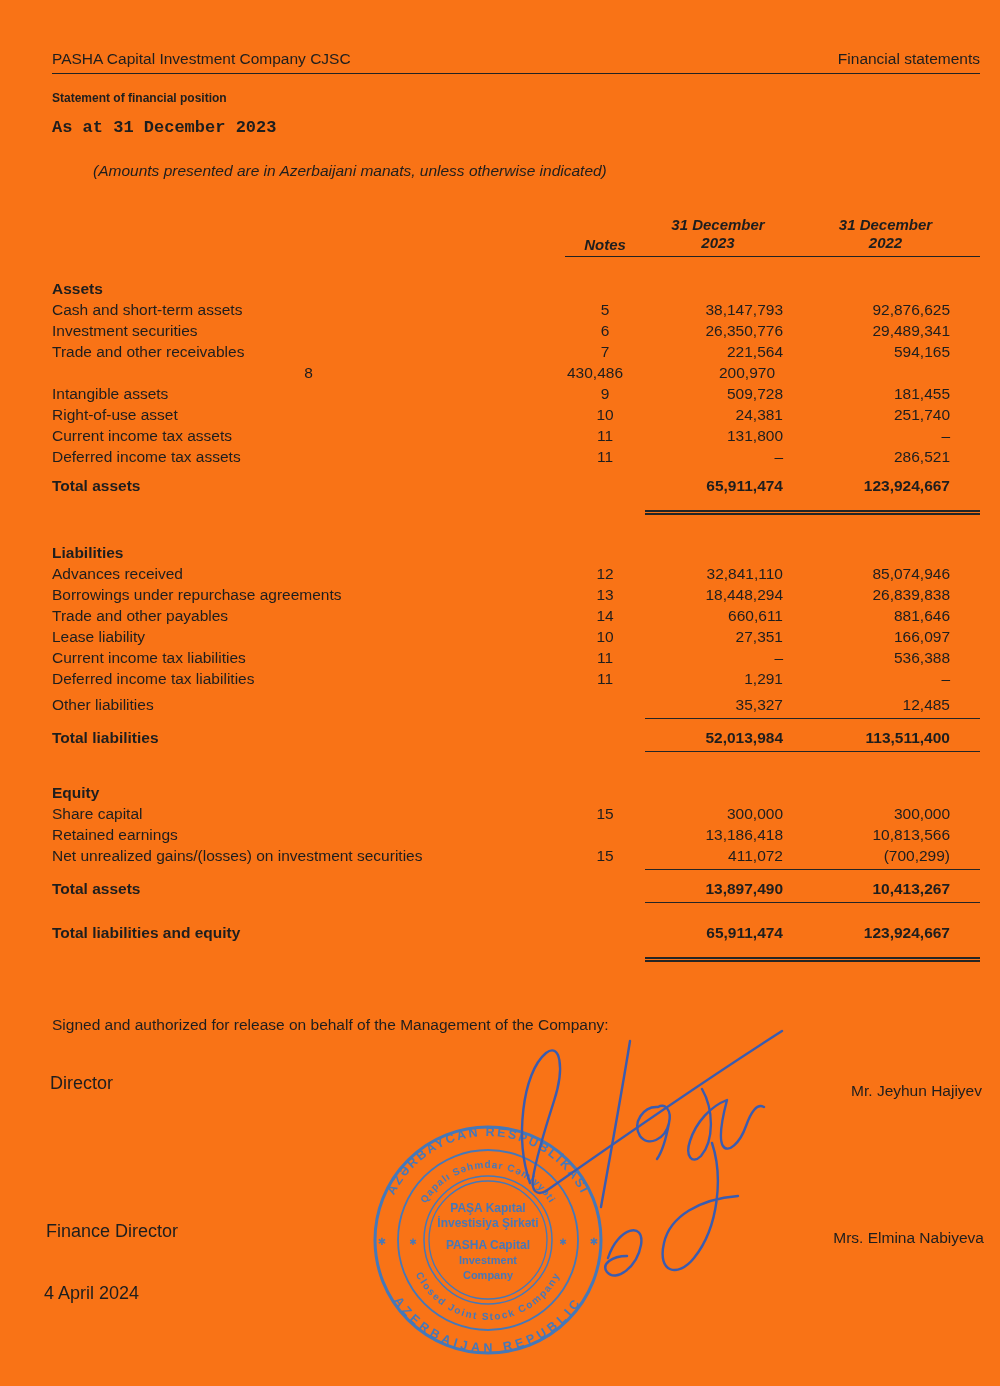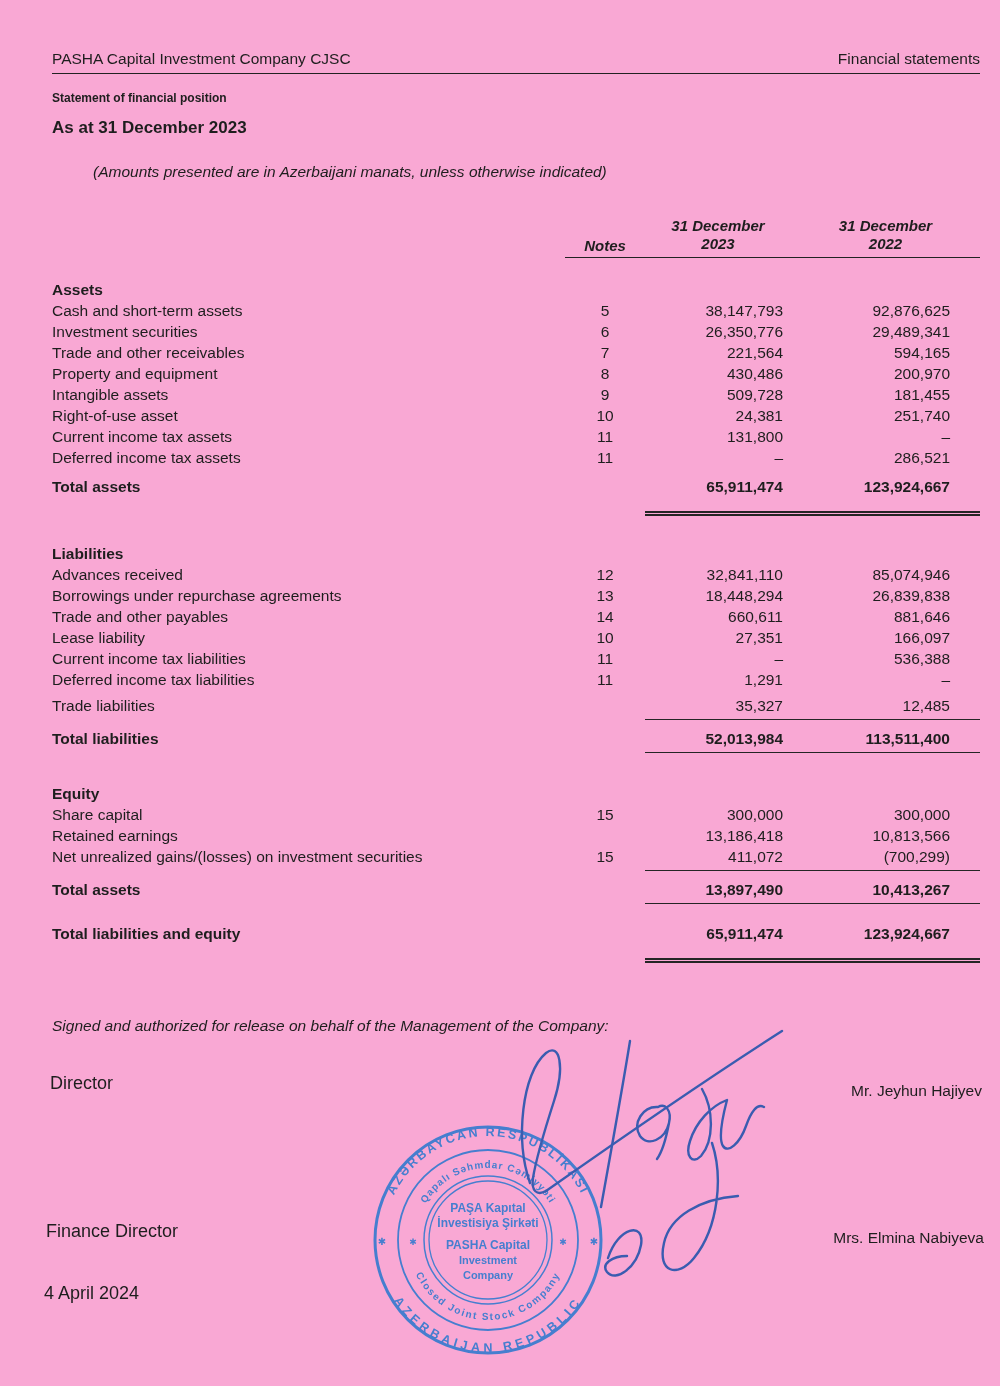--- a/index.html
+++ b/index.html
@@ -1,30 +1,30 @@
 <!DOCTYPE html>
 <html><head>
 <meta charset="utf-8">
 <style>
   * { margin:0; padding:0; box-sizing:border-box; }
   html,body { background:#e8e8e8; }
   .page {
     position:relative; width:1000px; height:1386px; margin:0 auto;
-    background:#f9a8d4; color:#1e1e1e; overflow:hidden;
+    background:#f97316; color:#1e1e1e; overflow:hidden;
     font-family:"Liberation Sans", sans-serif; font-size:15.5px;
   }
   .content { padding:50px 20px 0 52px; }
 
   .doc-header { display:flex; justify-content:space-between; align-items:flex-end;
     border-bottom:1.6px solid #222; padding-bottom:5px; }
   .doc-header .company { font-size:15.5px; }
   .doc-header .right-label { font-size:15.5px; }
 
   .title { font-size:12px; font-weight:700; margin-top:17px; }
-  .subtitle { font-size:17px; font-weight:700; margin-top:13px; }
+  .subtitle { font-size:17px; font-weight:700; margin-top:13px;font-family:Liberation Mono, monospace; }
   .amounts-note { font-size:15.5px; font-style:italic; margin-top:25px;margin-left:41px; }
 
   .fin-table { margin-top:36px; }
   .thead { display:grid; grid-template-columns:513px 415px; }
   .thead-cols { display:grid; grid-template-columns:80px 160px 175px;
     align-items:end; border-bottom:1.8px solid #222; padding-bottom:3px;
     font-weight:700; font-style:italic; font-size:15px; }
   .h-notes { text-align:center; }
   .h-2l { text-align:center; line-height:1.22; padding-right:14px; }
 
@@ -37,21 +37,21 @@
   .amt { text-align:right; padding-right:22px; }
   .amt2 { padding-right:30px; }
   .ul   { border-bottom:1.6px solid #252525; padding-bottom:3px; }
   .dul  { border-bottom:5px double #252525; padding-bottom:14px; }
   .total { font-weight:700; margin-top:8px; }
   .gap-top { margin-top:5px; }
   .gap-top2 { margin-top:19px; }
   .sec-liab { margin-top:27px; }
   .sec-equity { margin-top:30px; }
 
-  .sign-off { margin-top:54px; font-size:15.5px;font-style:italic; }
+  .sign-off { margin-top:54px; font-size:15.5px; }
 
   .abs { position:absolute; }
   .sig-label { font-size:18px; }
   .sig-name { font-size:15.5px; }
 
   .stamp-svg text { font-family:"Liberation Sans", sans-serif; }
 </style>
 </head>
 <body>
 
@@ -99,21 +99,20 @@
           <div class="amt">26,350,776</div>
           <div class="amt amt2">29,489,341</div>
         </div>
         <div class="row">
           <div class="lbl">Trade and other receivables</div>
           <div class="nts">7</div>
           <div class="amt">221,564</div>
           <div class="amt amt2">594,165</div>
         </div>
         <div class="row">
-          <div class="lbl">Property and equipment</div>
           <div class="nts">8</div>
           <div class="amt">430,486</div>
           <div class="amt amt2">200,970</div>
         </div>
         <div class="row">
           <div class="lbl">Intangible assets</div>
           <div class="nts">9</div>
           <div class="amt">509,728</div>
           <div class="amt amt2">181,455</div>
         </div>
@@ -176,21 +175,21 @@
           <div class="amt">–</div>
           <div class="amt amt2">536,388</div>
         </div>
         <div class="row">
           <div class="lbl">Deferred income tax liabilities</div>
           <div class="nts">11</div>
           <div class="amt">1,291</div>
           <div class="amt amt2">–</div>
         </div>
         <div class="row gap-top">
-          <div class="lbl">Trade liabilities</div>
+          <div class="lbl">Other liabilities</div>
           <div class="nts"></div>
           <div class="amt ul">35,327</div>
           <div class="amt amt2 ul">12,485</div>
         </div>
         <div class="row total">
           <div class="lbl">Total liabilities</div>
           <div class="nts"></div>
           <div class="amt ul">52,013,984</div>
           <div class="amt amt2 ul">113,511,400</div>
         </div>

